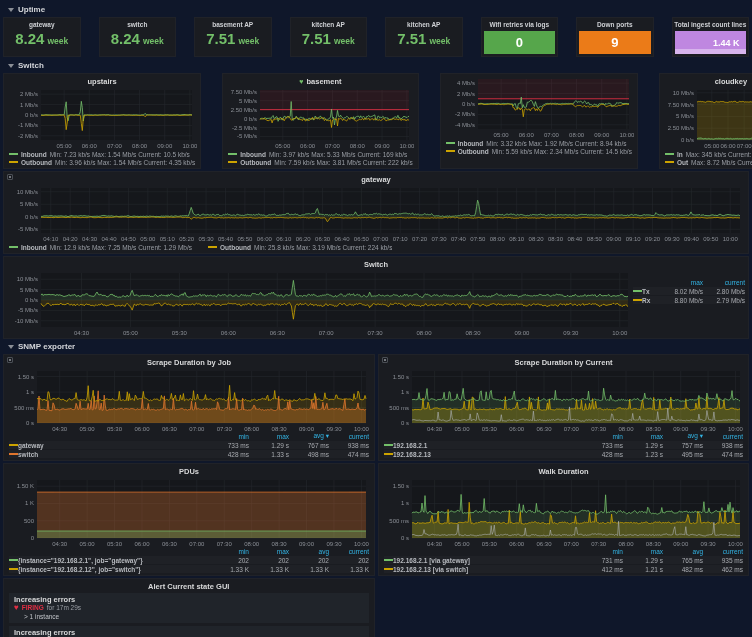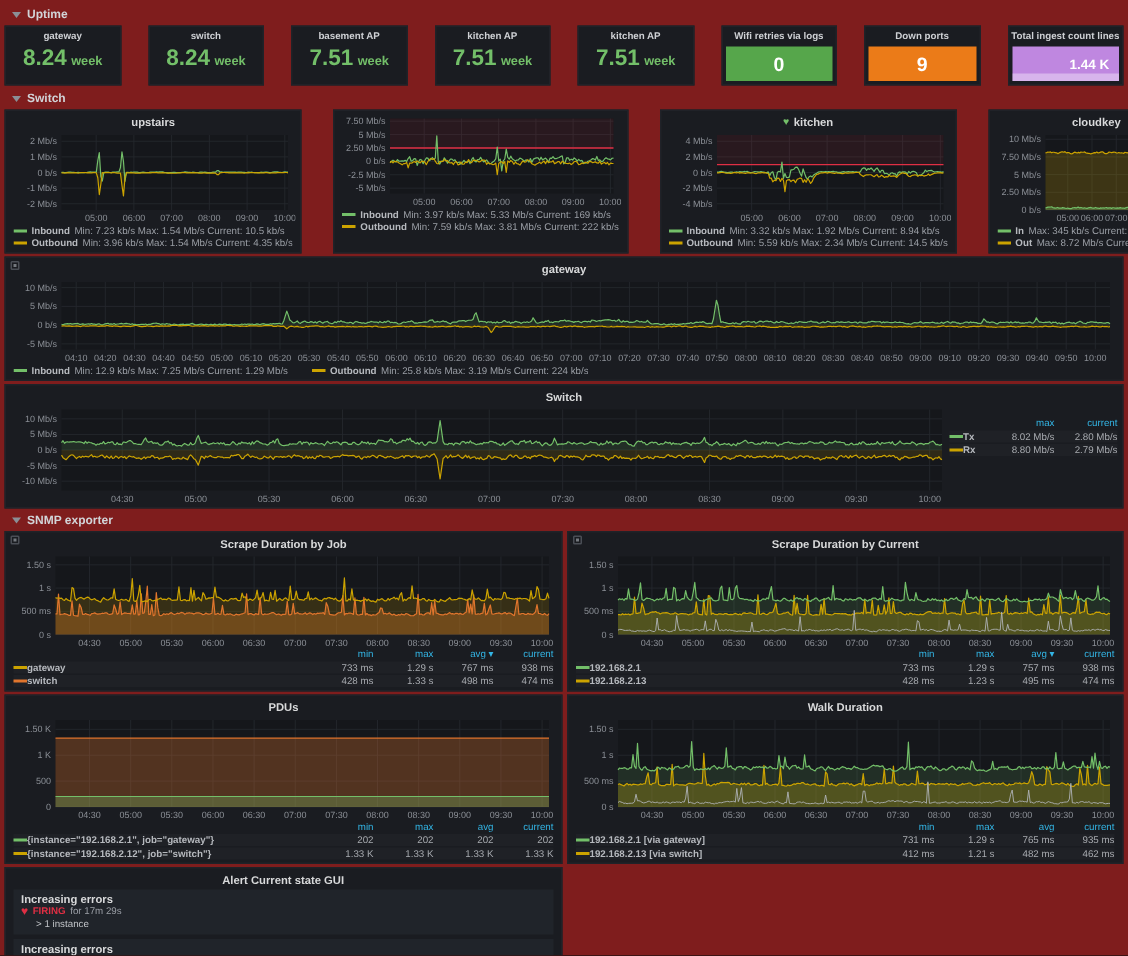--- a/index.html
+++ b/index.html
@@ -1,17 +1,17 @@
 <!DOCTYPE html>
 <html><head>
 <meta charset="utf-8">
 <style>
   html,body{margin:0;padding:0;background:#0b0c0e;}
   *{box-sizing:border-box;}
-  .dash{width:752px;height:637px;background:#7f1d1d;font-family:"Liberation Sans",sans-serif;
+  .dash{width:752px;height:637px;background:#0f172a;font-family:"Liberation Sans",sans-serif;
         color:#d8d9da;position:relative;overflow:hidden;padding:2px 3px;}
   .row-header{display:flex;align-items:center;gap:4px;height:11px;padding-left:5px;
         font-size:8px;font-weight:bold;color:#d2d4d8;cursor:pointer;margin-top:2px;}
   .caret{width:0;height:0;border-left:3px solid transparent;border-right:3px solid transparent;
         border-top:4px solid #8b8f96;}
   .stats-row{display:flex;gap:18px;margin:2px 0 3px;}
   .stat{flex:1;background:#1a1c21;border:1px solid #202228;display:flex;flex-direction:column;height:40px;}
   .stat-title{height:13px;display:flex;align-items:center;justify-content:center;
         font-size:6.5px;font-weight:bold;color:#ced0d4;white-space:nowrap;overflow:hidden;}
   .stat-big{flex:1;display:flex;align-items:baseline;justify-content:center;gap:3px;padding-bottom:4px;}
@@ -177,20 +177,24 @@
             <span class="lstats">Min: 7.23 kb/s Max: 1.54 Mb/s Current: 10.5 kb/s</span>
           </div>
           <div class="litem">
             <span class="swatch" style="background: rgb(204, 163, 0);"></span>
             <span class="llabel">Outbound</span>
             <span class="lstats">Min: 3.96 kb/s Max: 1.54 Mb/s Current: 4.35 kb/s</span>
           </div>
         </div>
       </div>
     <div class="panel">
+        <div class="ptitle">
+          <span class="heart">♥</span>
+          <span>basement</span>
+        </div>
         <div class="crow">
           <div class="chart">
             <svg width="188" height="62">
               <rect x="34" y="3" width="149" height="50" fill="#15171b"></rect>
               <line x1="34" y1="4.785714285714285" x2="183" y2="4.785714285714285" stroke="#25282e" stroke-width="0.6"></line>
               <text x="31" y="6.785714285714285" text-anchor="end" fill="#8b8f96" font-size="6">7.50 Mb/s</text>
               <line x1="34" y1="13.714285714285715" x2="183" y2="13.714285714285715" stroke="#25282e" stroke-width="0.6"></line>
               <text x="31" y="15.714285714285715" text-anchor="end" fill="#8b8f96" font-size="6">5 Mb/s</text>
               <line x1="34" y1="22.642857142857146" x2="183" y2="22.642857142857146" stroke="#25282e" stroke-width="0.6"></line>
               <text x="31" y="24.642857142857146" text-anchor="end" fill="#8b8f96" font-size="6">2.50 Mb/s</text>
@@ -226,24 +230,20 @@
             <span class="lstats">Min: 3.97 kb/s Max: 5.33 Mb/s Current: 169 kb/s</span>
           </div>
           <div class="litem">
             <span class="swatch" style="background: rgb(204, 163, 0);"></span>
             <span class="llabel">Outbound</span>
             <span class="lstats">Min: 7.59 kb/s Max: 3.81 Mb/s Current: 222 kb/s</span>
           </div>
         </div>
       </div>
     <div class="panel">
-        <div class="ptitle">
-          <span class="heart">♥</span>
-          <span>kitchen</span>
-        </div>
         <div class="crow">
           <div class="chart">
             <svg width="190" height="62">
               <rect x="34" y="3" width="151" height="50" fill="#15171b"></rect>
               <line x1="34" y1="7.1666666666666625" x2="185" y2="7.1666666666666625" stroke="#25282e" stroke-width="0.6"></line>
               <text x="31" y="9.166666666666663" text-anchor="end" fill="#8b8f96" font-size="6">4 Mb/s</text>
               <line x1="34" y1="17.583333333333332" x2="185" y2="17.583333333333332" stroke="#25282e" stroke-width="0.6"></line>
               <text x="31" y="19.583333333333332" text-anchor="end" fill="#8b8f96" font-size="6">2 Mb/s</text>
               <line x1="34" y1="28" x2="185" y2="28" stroke="#25282e" stroke-width="0.6"></line>
               <text x="31" y="30" text-anchor="end" fill="#8b8f96" font-size="6">0 b/s</text>

